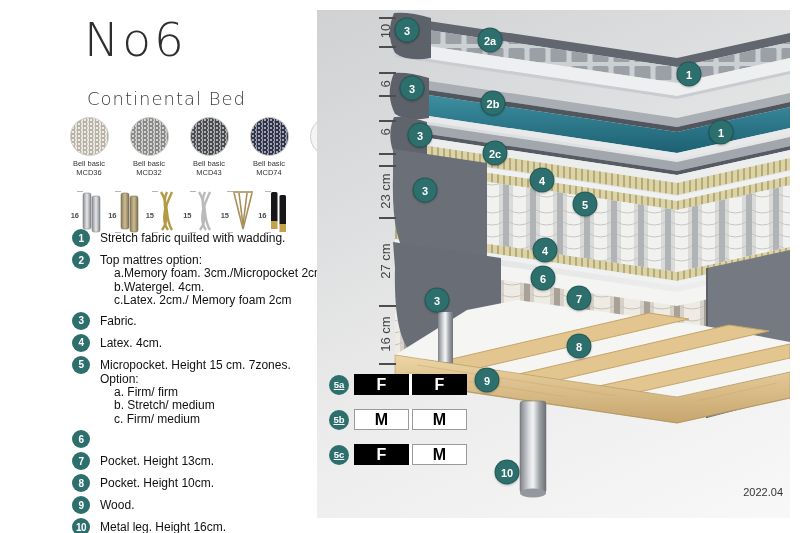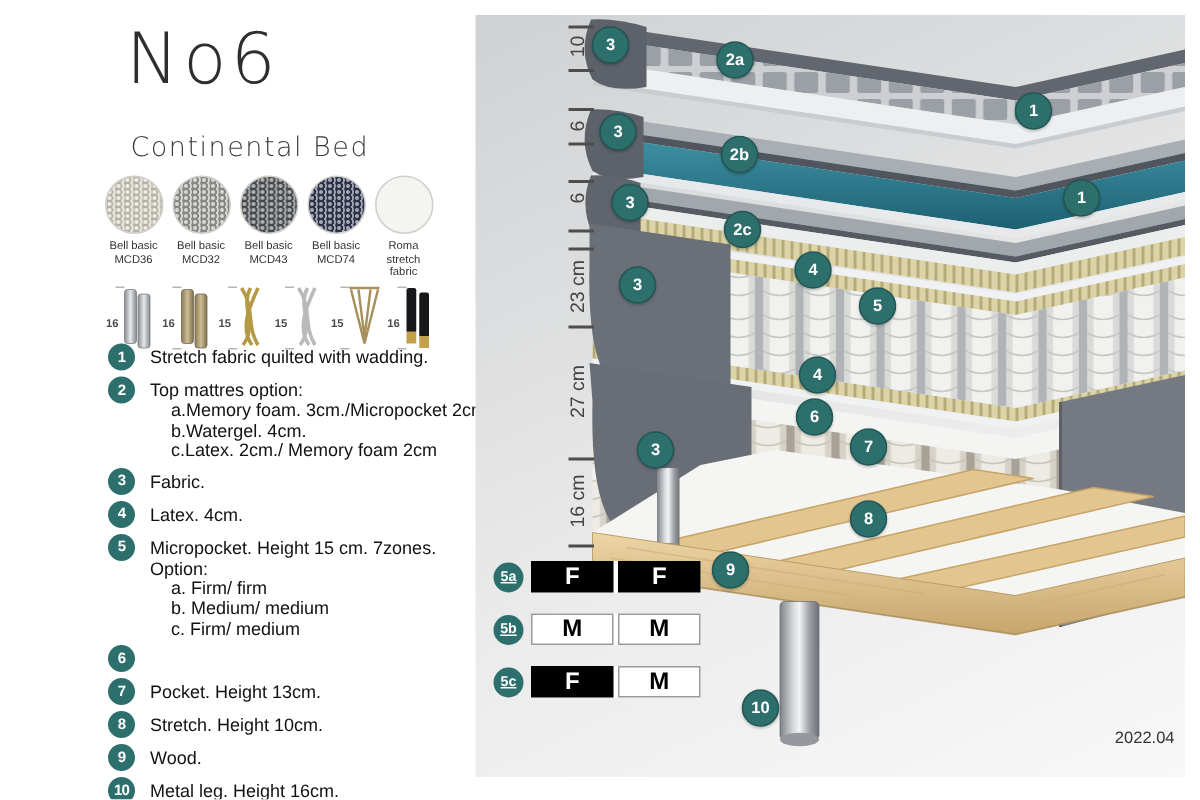--- a/index.html
+++ b/index.html
@@ -5,21 +5,21 @@
   html,body{margin:0;padding:0;background:#fff;}
   .stage{position:relative;width:800px;height:533px;background:#ffffff;overflow:hidden;
          font-family:"Liberation Sans",sans-serif;color:#1a1a1a;margin-left:24px;}
 
   
   .title{position:absolute;left:60px;top:12px;font-family:"DejaVu Sans",sans-serif;
          font-size:47px;font-weight:300;letter-spacing:3px;color:#2e2e2e;}
   .subtitle{position:absolute;left:63px;top:88px;font-family:"DejaVu Sans",sans-serif;
          font-size:18px;font-weight:300;letter-spacing:1px;color:#3c3c3c;}
 
-  .swatches{position:absolute;left:44px;top:117px;display:flex;gap:3px;}
+  .swatches{position:absolute;left:44px;top:117px;display:flex;gap:18px;}
   .swatch{width:42px;display:flex;flex-direction:column;align-items:center;}
   .swatch-circle{width:37px;height:37px;border-radius:50%;border:1px solid #cfcfcb;
     background-size:6px 4px,100% 100%;}
   .weave{background-image:repeating-radial-gradient(circle at 2px 2px, rgba(255,255,255,.55) 0 1px, rgba(0,0,0,.18) 1.6px 2.4px, transparent 2.6px);}
   .sw1{background-color:#ded8ca;}
   .sw2{background-color:#a3a3a1;}
   .sw3{background-color:#54575a;}
   .sw4{background-color:#343a55;}
   .sw5{background-color:#f4f4f2;}
   .swatch-label{margin-top:4px;font-size:7.5px;line-height:8.5px;text-align:center;color:#333;}
@@ -212,38 +212,38 @@
       <div class="item-body">
           <div class="item-text">Latex. 4cm.</div>
         </div>
     </div>
     <div class="spec-item">
       <span class="badge">5</span>
       <div class="item-body">
         <div class="item-text">Micropocket. Height 15 cm. 7zones. Option:</div>
         <div class="subs">
           <div class="sub">a. Firm/ firm</div>
-          <div class="sub">b. Medium/ medium</div>
+          <div class="sub">b. Stretch/ medium</div>
           <div class="sub">c. Firm/ medium</div>
         </div>
       </div>
     </div>
     <div class="spec-item">
       <span class="badge">6</span>
     </div>
     <div class="spec-item">
       <span class="badge">7</span>
       <div class="item-body">
           <div class="item-text">Pocket. Height 13cm.</div>
         </div>
     </div>
     <div class="spec-item">
       <span class="badge">8</span>
       <div class="item-body">
-          <div class="item-text">Stretch. Height 10cm.</div>
+          <div class="item-text">Pocket. Height 10cm.</div>
         </div>
     </div>
     <div class="spec-item">
       <span class="badge">9</span>
       <div class="item-body">
           <div class="item-text">Wood.</div>
         </div>
     </div>
     <div class="spec-item">
       <span class="badge">10</span>

